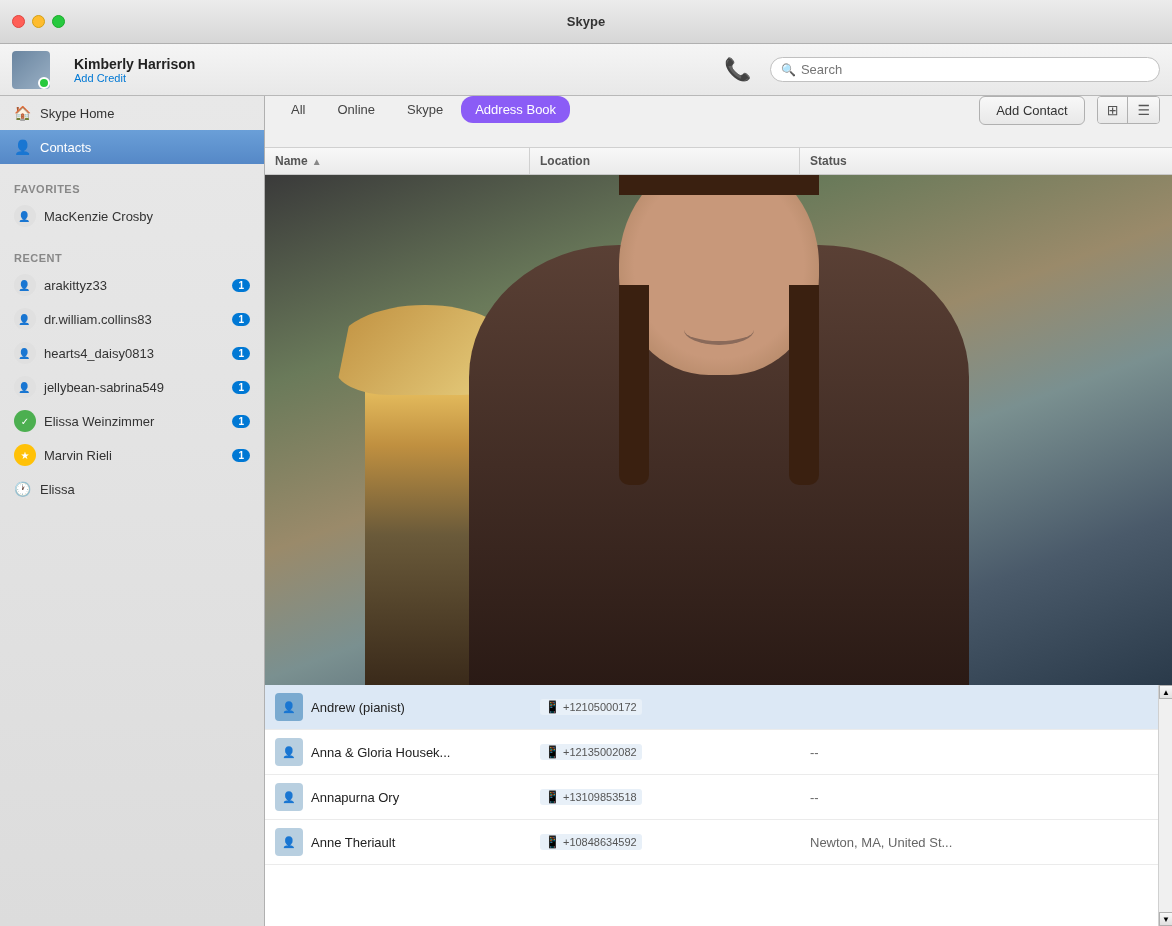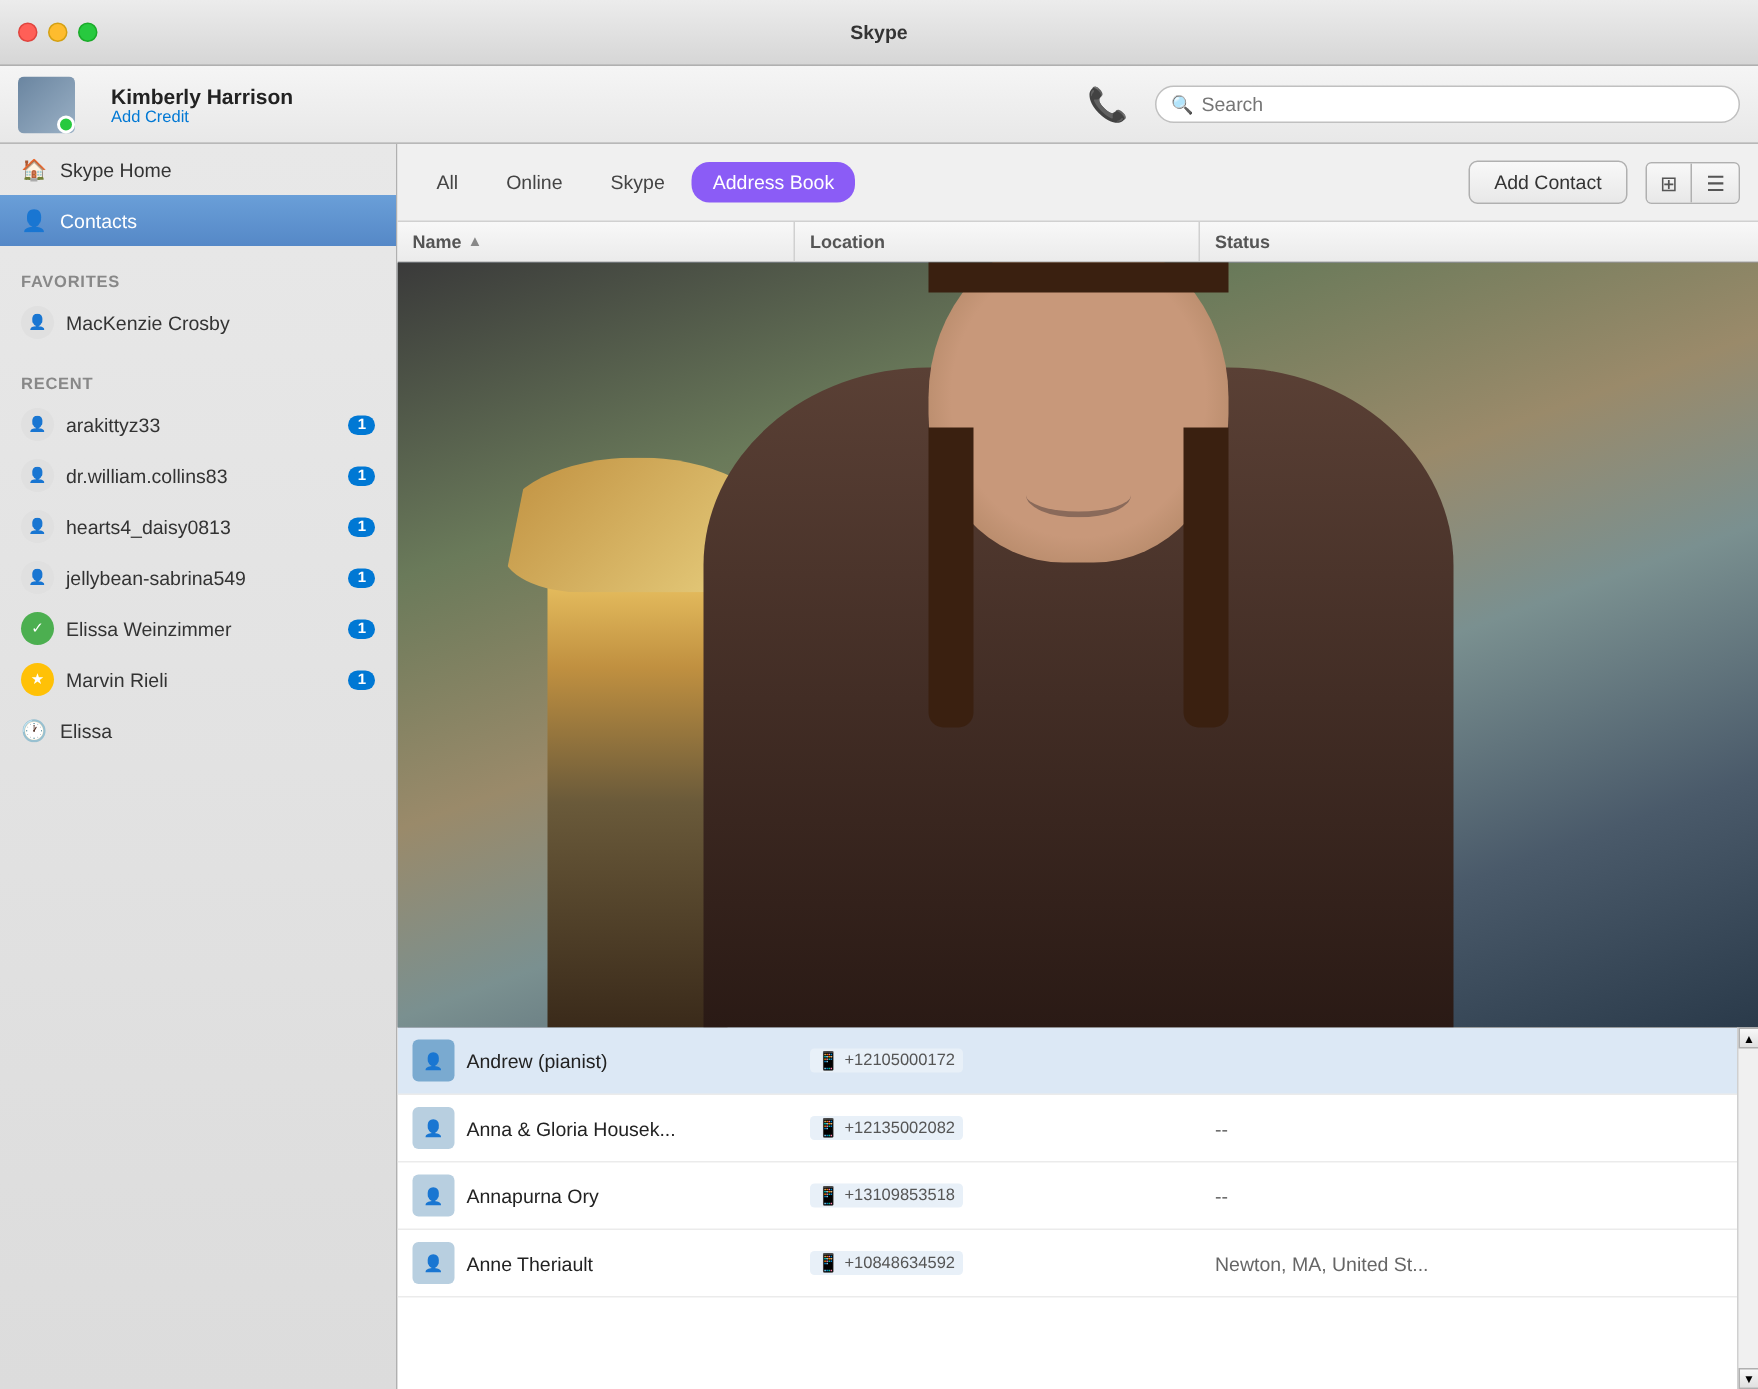--- a/index.html
+++ b/index.html
@@ -153,23 +153,24 @@
     }
     .sidebar-nav-icon {
       width: 18px; height: 18px;
       display: flex; align-items: center; justify-content: center;
       font-size: 14px;
     }
     .sidebar-section-header {
       font-size: 11px;
       font-weight: 700;
       color: #888;
-      padding: 18px 14px 4px;
+      padding: 8px 14px 4px;
       text-transform: uppercase;
       letter-spacing: 0.5px;
+      margin-top: 11px;
     }
     .sidebar-contact-item {
       display: flex;
       align-items: center;
       padding: 6px 14px;
       gap: 8px;
       cursor: pointer;
       font-size: 13px;
       color: #333;
       position: relative;
@@ -211,21 +212,21 @@
       flex-direction: column;
       background: white;
       overflow: hidden;
     }
 
     
     .tab-bar {
       background: #f0f0f0;
       border-bottom: 1px solid #d0d0d0;
       display: flex;
-      align-items: center;
+      align-items: flex-start;
       padding: 0 12px;
       height: 52px;
       gap: 4px;
     }
     .tab-item {
       padding: 6px 14px;
       border-radius: 4px;
       cursor: pointer;
       font-size: 13px;
       color: #444;

